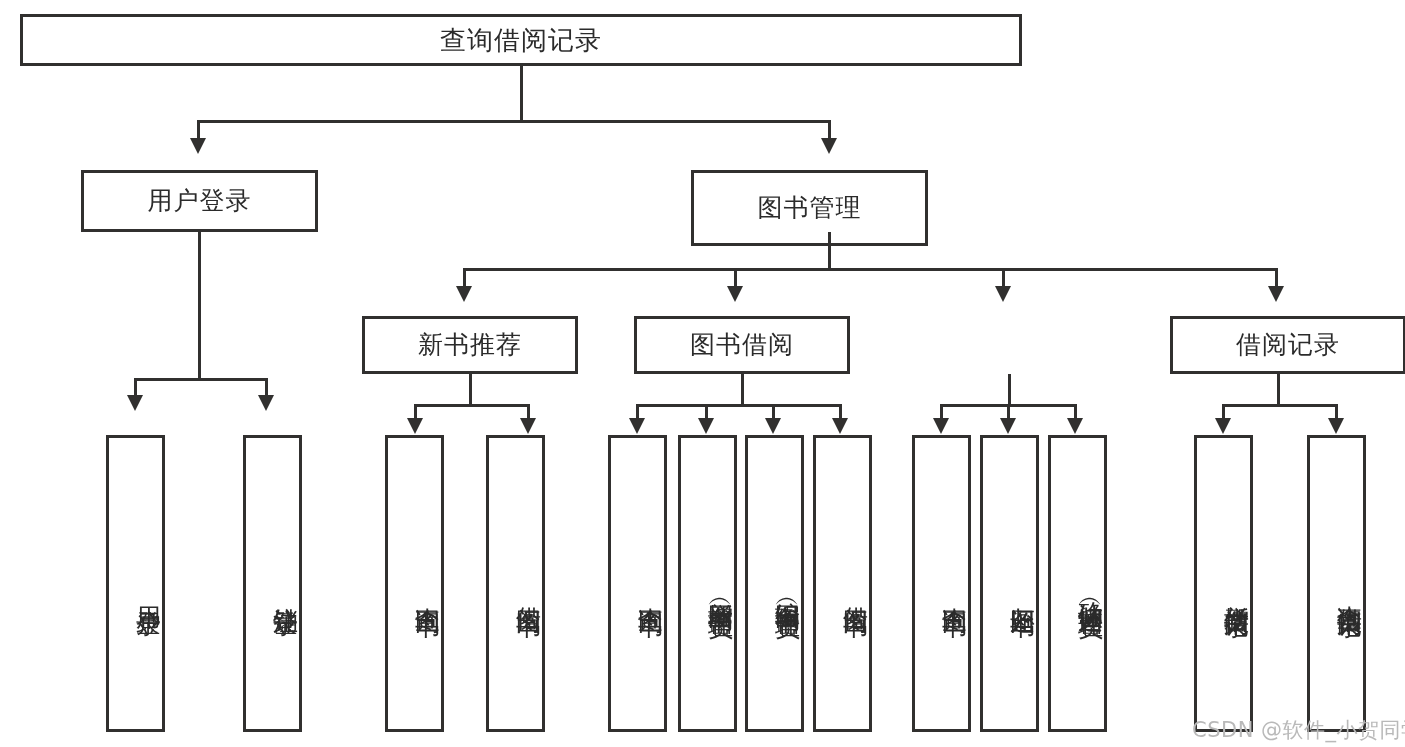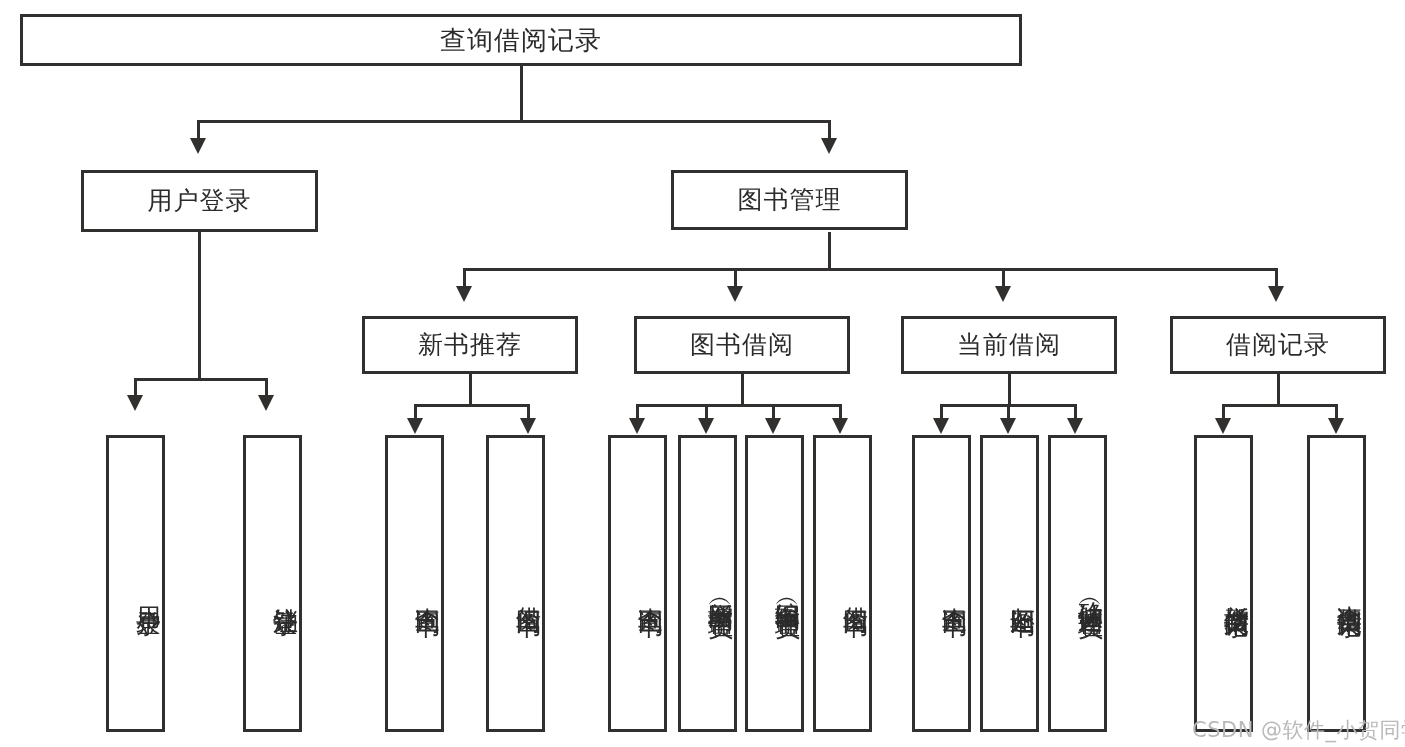--- a/index.html
+++ b/index.html
@@ -87,21 +87,21 @@
 
   <div class="vline" style="left:520px; top:66px; width:3px; height:56px;"></div>
 
   <div class="hline" style="left:197px; top:120px; width:634px; height:3px;"></div>
   <div class="vline" style="left:197px; top:120px; width:3px; height:18px;"></div>
   <div class="vline" style="left:828px; top:120px; width:3px; height:18px;"></div>
   <div class="arrow" style="left:190px; top:138px;"></div>
   <div class="arrow" style="left:821px; top:138px;"></div>
 
   <div class="node horizontal" style="left:81px; top:170px; width:237px; height:62px;">用户登录</div>
-  <div class="node horizontal" style="left:671px; top:170px; width:237px; height:60px;">图书管理</div>
+  <div class="node horizontal" style="left:691px; top:170px; width:237px; height:76px;">图书管理</div>
 
   <div class="vline" style="left:198px; top:232px; width:3px; height:148px;"></div>
   <div class="hline" style="left:134px; top:378px; width:134px; height:3px;"></div>
   <div class="vline" style="left:134px; top:378px; width:3px; height:17px;"></div>
   <div class="vline" style="left:265px; top:378px; width:3px; height:17px;"></div>
   <div class="arrow" style="left:127px; top:395px;"></div>
   <div class="arrow" style="left:258px; top:395px;"></div>
 
   <div class="vline" style="left:828px; top:232px; width:3px; height:38px;"></div>
   <div class="hline" style="left:463px; top:268px; width:815px; height:3px;"></div>
@@ -109,22 +109,21 @@
   <div class="vline" style="left:734px; top:268px; width:3px; height:18px;"></div>
   <div class="vline" style="left:1002px; top:268px; width:3px; height:18px;"></div>
   <div class="vline" style="left:1275px; top:268px; width:3px; height:18px;"></div>
   <div class="arrow" style="left:456px; top:286px;"></div>
   <div class="arrow" style="left:727px; top:286px;"></div>
   <div class="arrow" style="left:995px; top:286px;"></div>
   <div class="arrow" style="left:1268px; top:286px;"></div>
 
   <div class="node horizontal" style="left:362px; top:316px; width:216px; height:58px;">新书推荐</div>
   <div class="node horizontal" style="left:634px; top:316px; width:216px; height:58px;">图书借阅</div>
-  <div class="node horizontal" style="left:901px; top:316px; width:216px; height:58px;">当前借阅</div>
-  <div class="node horizontal" style="left:1170px; top:316px; width:216px; height:58px;">借阅记录</div>
+  <div class="node horizontal" style="left:1170px; top:316px; width:236px; height:58px;">借阅记录</div>
 
   <div class="vline" style="left:469px; top:374px; width:3px; height:32px;"></div>
   <div class="hline" style="left:414px; top:404px; width:116px; height:3px;"></div>
   <div class="vline" style="left:414px; top:404px; width:3px; height:14px;"></div>
   <div class="vline" style="left:527px; top:404px; width:3px; height:14px;"></div>
   <div class="arrow" style="left:407px; top:418px;"></div>
   <div class="arrow" style="left:520px; top:418px;"></div>
 
   <div class="vline" style="left:741px; top:374px; width:3px; height:32px;"></div>
   <div class="hline" style="left:636px; top:404px; width:205px; height:3px;"></div>

